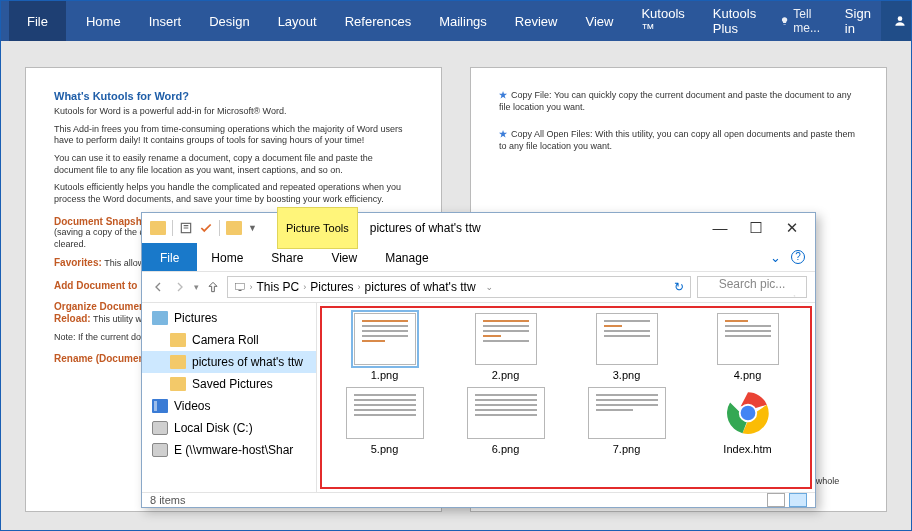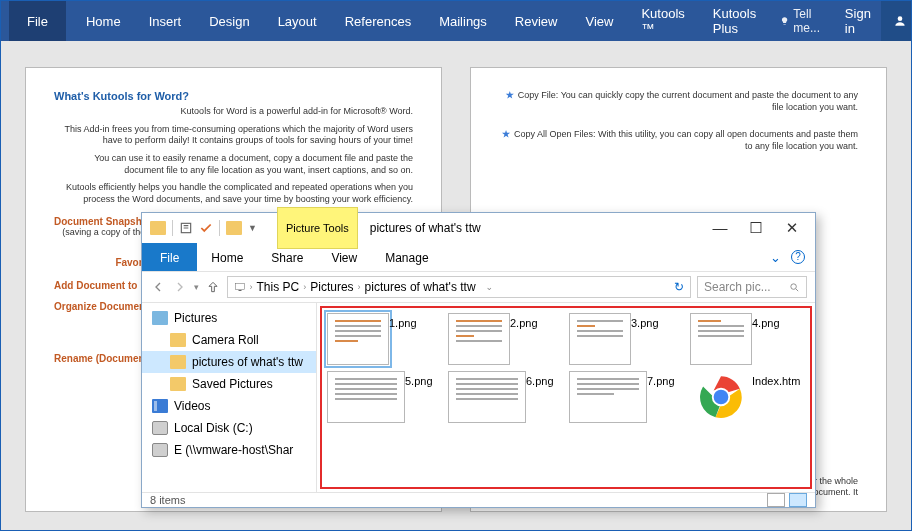--- a/index.html
+++ b/index.html
@@ -12,21 +12,21 @@
   .ribbon-spacer { flex: 1; }
   .ribbon-tell { display: flex; align-items: center; font-size: 12px; opacity: .9; padding: 0 10px; }
   .ribbon-tell svg { margin-right: 4px; }
   .ribbon-share { background: #204d88; padding: 0 12px; display: flex; align-items: center; height: 100%; }
   .ribbon-share svg { margin-right: 4px; }
 
   
   .doc-area { display: flex; gap: 28px; padding: 18px 24px; height: calc(100% - 40px); position: relative; }
   .page { background: #fff; border: 1px solid #bababa; flex: 1; padding: 22px 28px 10px 28px; font-size: 9px; color: #333; position: relative; margin-top: 8px; }
   .page h4 { color: #1f5ea8; font-size: 11px; font-weight: bold; margin-bottom: 4px; }
-  .page p { margin-bottom: 6px; line-height: 1.3; text-align: right; }
+  .page p { margin-bottom: 6px; line-height: 1.3; }
   .page .section { color: #c25a24; font-size: 10px; font-weight: bold; margin-top: 10px; display: block; }
   .page .star { color: #3c7dd8; font-weight: bold; margin-right: 4px; }
   .page-label { position: absolute; border: 2px solid #e32b2b; padding: 2px 10px; font-size: 13px; font-weight: bold; color: #a87bc9; }
   .page1-label { top: 68px; left: 186px; }
   .page2-label { top: 68px; left: 632px; }
 
   
   .arrow { position: absolute; pointer-events: none; }
 
   
@@ -42,37 +42,37 @@
 
   .ex-tabs { height: 28px; display: flex; align-items: center; font-size: 12px; position: relative; }
   .ex-tabs .t { padding: 0 14px; height: 100%; display: flex; align-items: center; border-top: 1px solid transparent; }
   .ex-tabs .t.file { background: #1979ca; color: #fff; padding: 0 18px; }
   .ex-tabs .help { position: absolute; right: 10px; display: flex; gap: 10px; color: #0066cc; font-size: 13px; }
 
   .ex-nav { height: 32px; display: flex; align-items: center; padding: 0 8px; gap: 6px; border-top: 1px solid #e3e3e3; border-bottom: 1px solid #e3e3e3; font-size: 12px; }
   .breadcrumb { flex: 1; border: 1px solid #ccc; height: 22px; display: flex; align-items: center; padding: 0 6px; gap: 4px; }
   .breadcrumb .sep { color: #888; font-size: 9px; }
   .breadcrumb .refresh { margin-left: auto; color: #0066cc; }
-  .search { border: 1px solid #ccc; height: 22px; width: 110px; display: flex; align-items: center; padding: 0 6px; color: #888; gap: 4px; }
+  .search { border: 1px solid #ccc; height: 22px; width: 110px; display: flex; align-items: center; padding: 0 6px; color: #888; gap: 4px; flex-direction: column; }
 
   .ex-body { flex: 1; display: flex; overflow: hidden; }
   .tree { width: 175px; border-right: 1px solid #e3e3e3; font-size: 12px; padding: 4px 0; overflow: hidden; }
   .tree .node { display: flex; align-items: center; height: 22px; padding-left: 10px; cursor: pointer; white-space: nowrap; }
   .tree .node.sel { background: #cde8ff; }
   .tree .node .tico { width: 16px; height: 14px; margin-right: 6px; background: #f3c969; border-radius: 1px; flex-shrink: 0; }
   .tree .node.sub { padding-left: 28px; }
   .tree .node.root .tico { background: #7bb7e0; }
   .tree .node.disk .tico { background: #cfcfcf; border: 1px solid #888; border-radius: 2px; }
   .tree .node.video .tico { background: #3a7bd5; position: relative; }
   .tree .node.video .tico::before { content:""; position:absolute; left:2px; top:2px; width:3px; height:10px; background:#fff; opacity:.5;}
 
   .thumbs-wrap { flex: 1; position: relative; padding: 6px; }
   .thumbs-border { position: absolute; inset: 3px; border: 2px solid #e32b2b; pointer-events: none; }
   .thumbs { display: grid; grid-template-columns: repeat(4, 1fr); gap: 6px 6px; padding: 4px; }
-  .thumb { display: flex; font-size: 11px; cursor: pointer; }
+  .thumb { display: flex; flex-direction: column; align-items: center; font-size: 11px; cursor: pointer; }
   .thumb .pg { width: 62px; height: 52px; border: 1px solid #b7b7b7; background: #fff; padding: 6px 7px; display: flex; flex-direction: column; gap: 3px; }
   .thumb .pg .ln { height: 2px; background: #aaa; }
   .thumb .pg .ln.h { background: #d98a4a; }
   .thumb.sel .pg { outline: 2px solid #7db7e8; outline-offset: 1px; }
   .thumb.wide .pg { width: 78px; }
   .thumb.chrome .pg { border: none; padding: 0; align-items: center; justify-content: center; }
   .thumb .lbl { margin-top: 4px; }
 
   .ex-status { height: 15px; border-top: 1px solid #e3e3e3; display: flex; align-items: center; padding: 0 8px; font-size: 11px; color: #555; }
   .ex-status .view-icons { margin-left: auto; display: flex; gap: 4px; }

